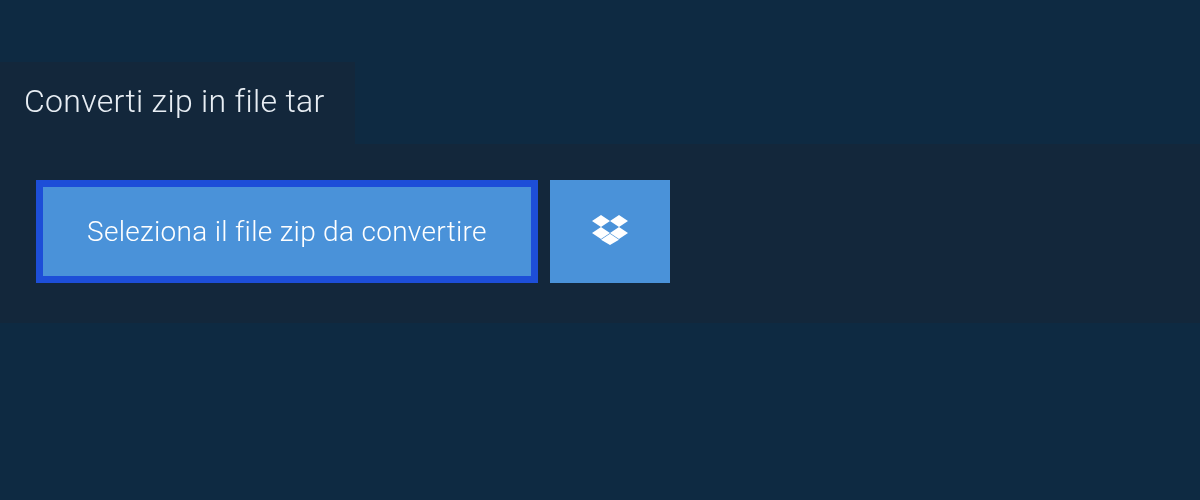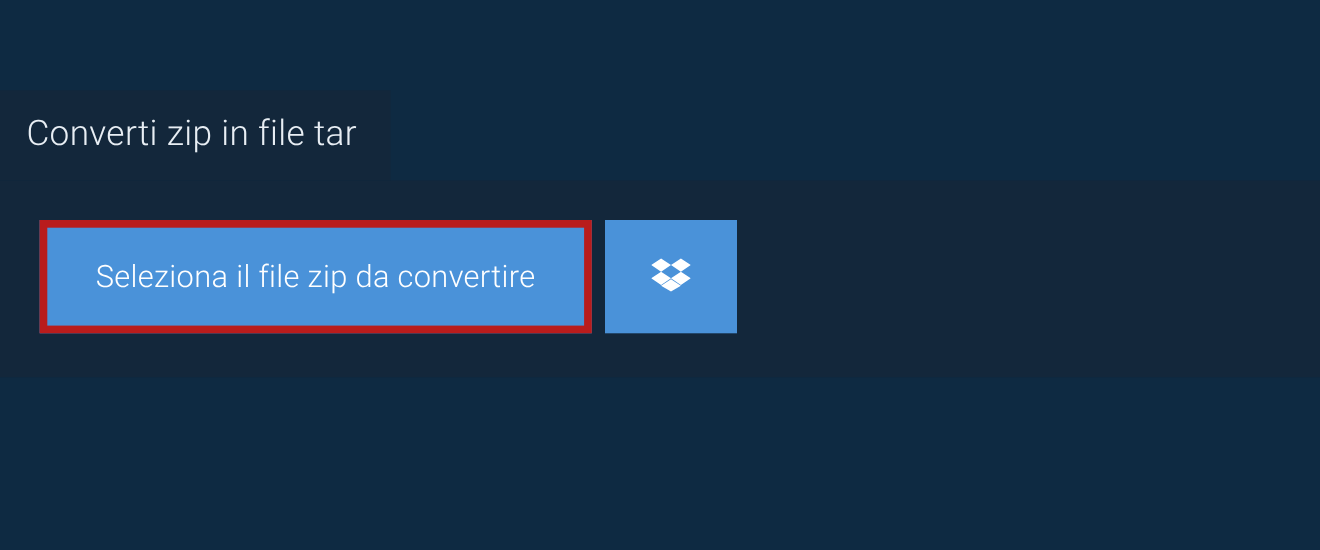--- a/index.html
+++ b/index.html
@@ -8,21 +8,21 @@
       box-sizing: border-box;
     }
     body {
       width: 1200px;
       height: 500px;
       background: #0e2a42;
       font-family: -apple-system, BlinkMacSystemFont, "Segoe UI", Roboto, sans-serif;
       overflow: hidden;
     }
     .tab-container {
-      padding-top: 82px;
+      padding-top: 62px;
     }
     .tab {
       background: #13273b;
       color: #e8eef4;
       font-size: 32px;
       font-weight: 300;
       padding: 20px 30px 24px 24px;
       display: inline-block;
       letter-spacing: 0.3px;
     }
@@ -31,21 +31,21 @@
       padding: 36px 36px 40px 36px;
       width: 100%;
     }
     .button-row {
       display: flex;
       gap: 12px;
       align-items: stretch;
     }
     .select-button {
       background: #4a92d9;
-      border: 7px solid #b91c1c;
+      border: 7px solid #1d4ed8;
       color: #ffffff;
       font-size: 28px;
       font-weight: 300;
       padding: 28px 44px;
       cursor: pointer;
       display: flex;
       align-items: center;
       justify-content: center;
       letter-spacing: 0.3px;
       white-space: nowrap;

